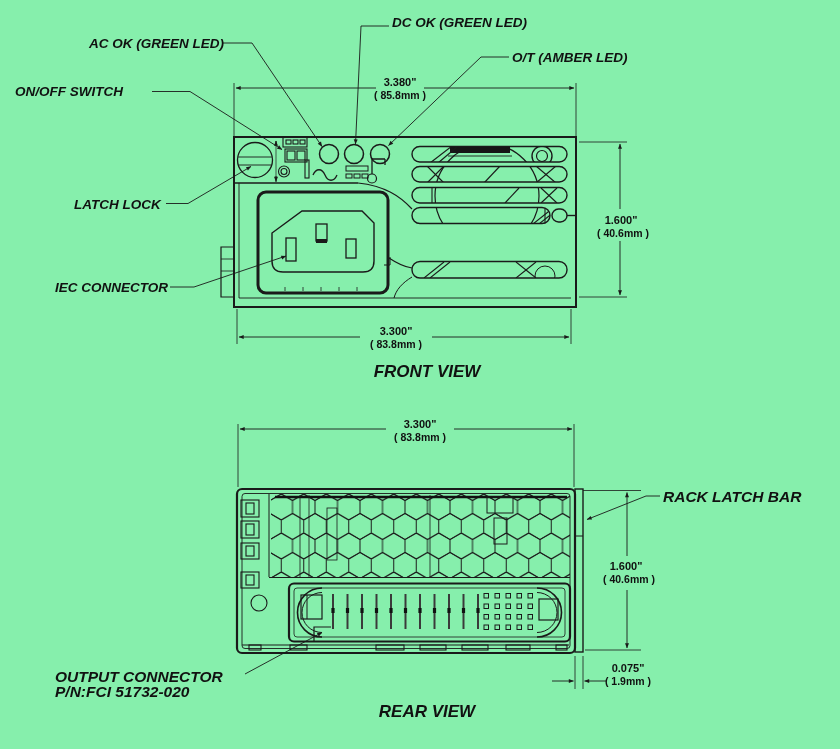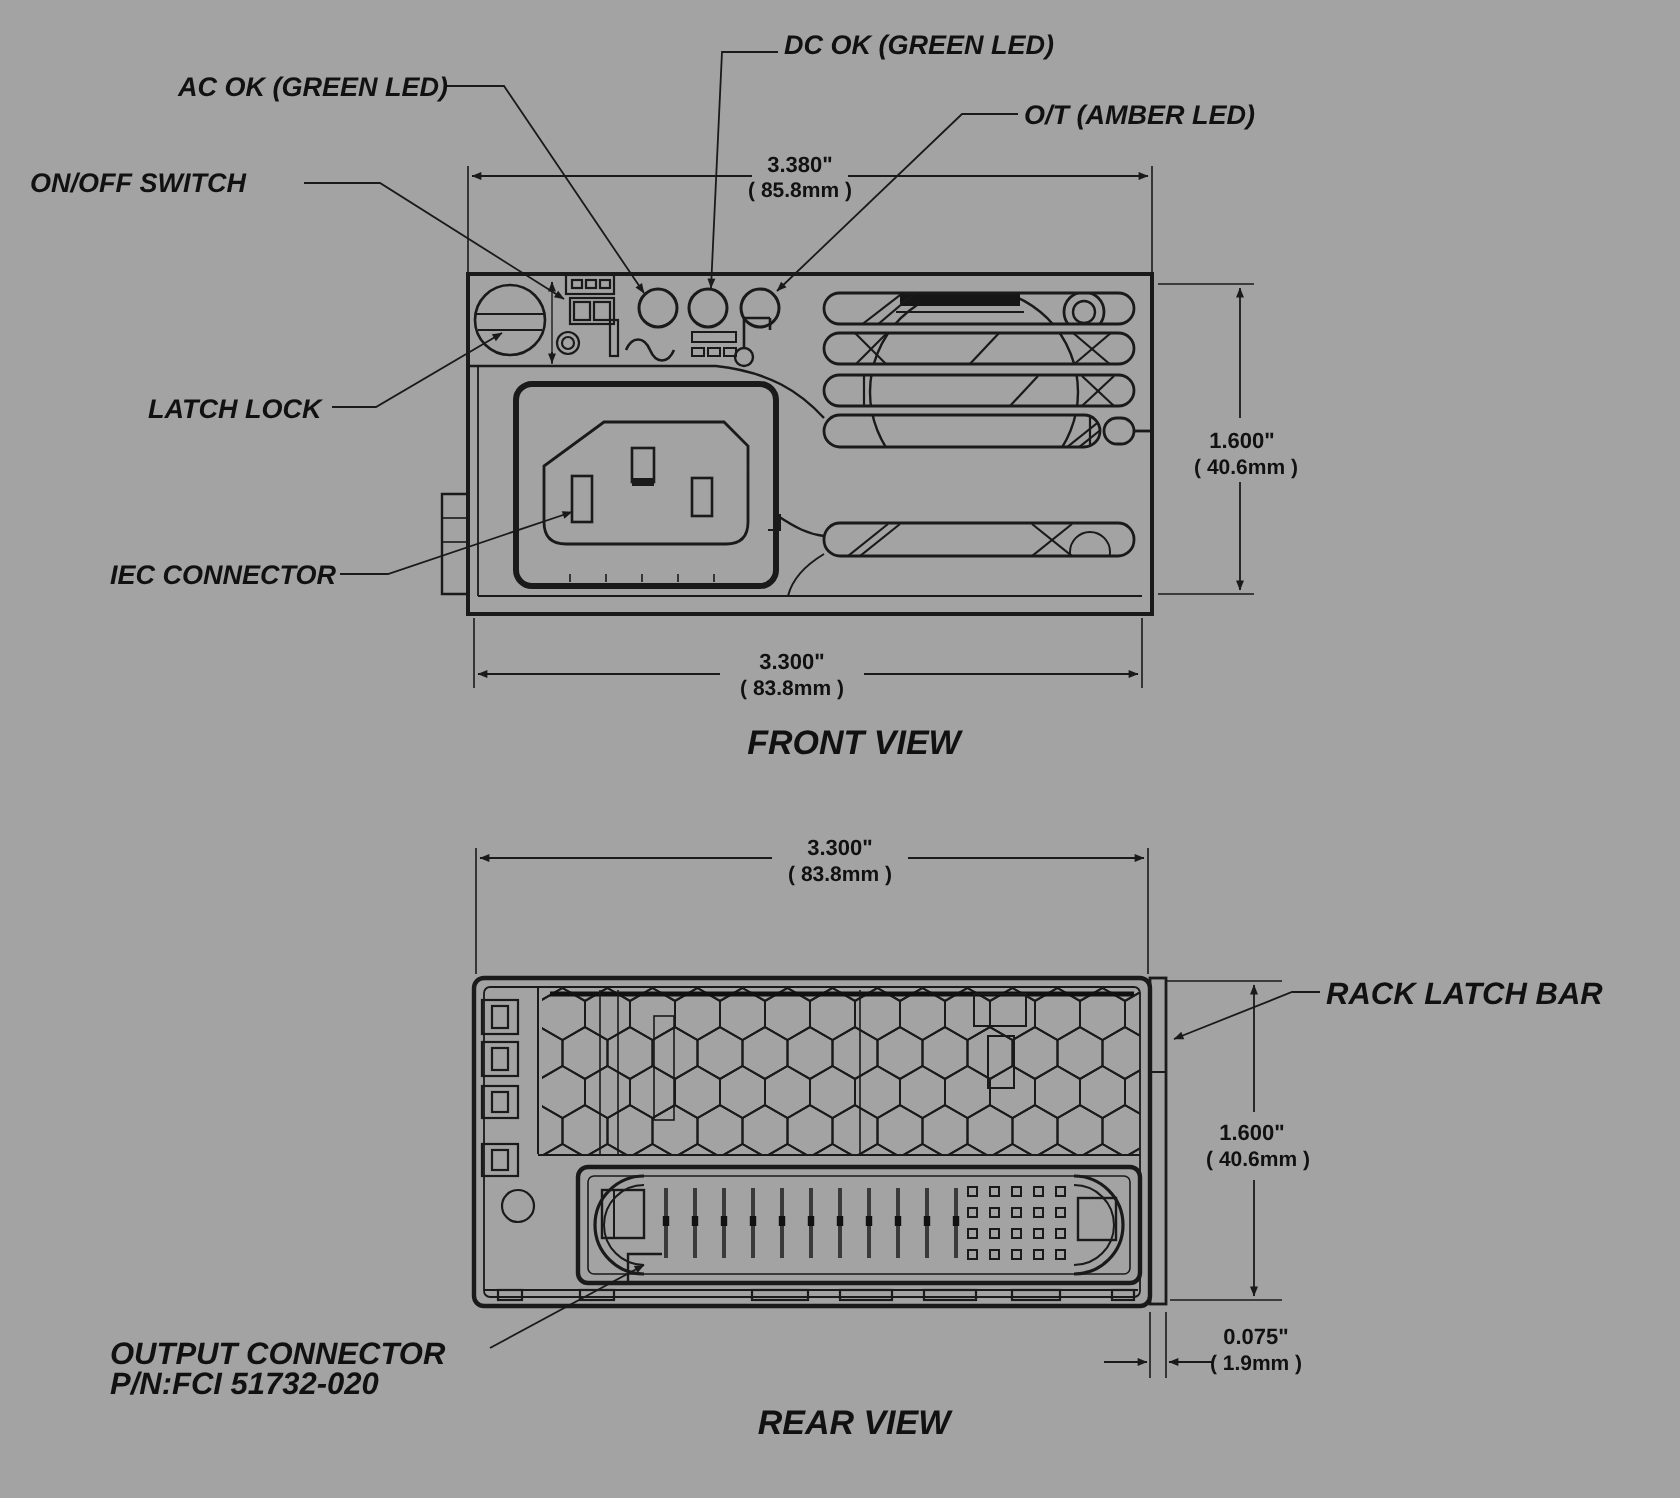--- a/index.html
+++ b/index.html
@@ -1,16 +1,16 @@
 <!DOCTYPE html>
 <html><head>
 <meta charset="utf-8">
 <style>
   html,body { margin:0; padding:0; background:#ffffff; }
-  .canvas { position:relative; width:840px; height:749px; background:#a3a3a3; overflow:hidden; }
+  .canvas { position:relative; width:840px; height:749px; background:#86efac; overflow:hidden; }
   svg { display:block; }
   .lbl  { font: italic 700 13.5px "Liberation Sans", sans-serif; fill:#111; }
   .lbl-lg { font: italic 700 15.5px "Liberation Sans", sans-serif; fill:#111; }
   .ttl  { font: italic 700 17px "Liberation Sans", sans-serif; fill:#111; }
   .dim  { font: 700 11px "Liberation Sans", sans-serif; fill:#111; }
   .dimm { font: 700 10.5px "Liberation Sans", sans-serif; fill:#111; }
   .ln   { stroke:#1a1a1a; fill:none; }
   .thin { stroke-width:0.9; }
 </style>
 </head>

